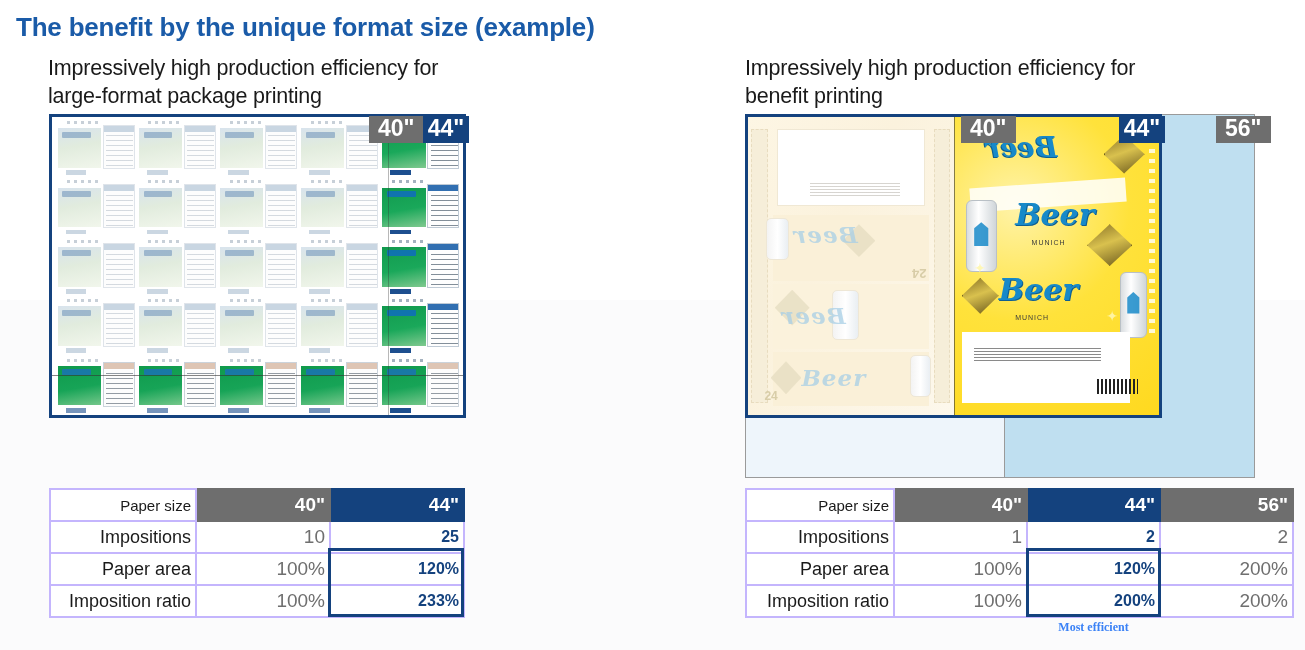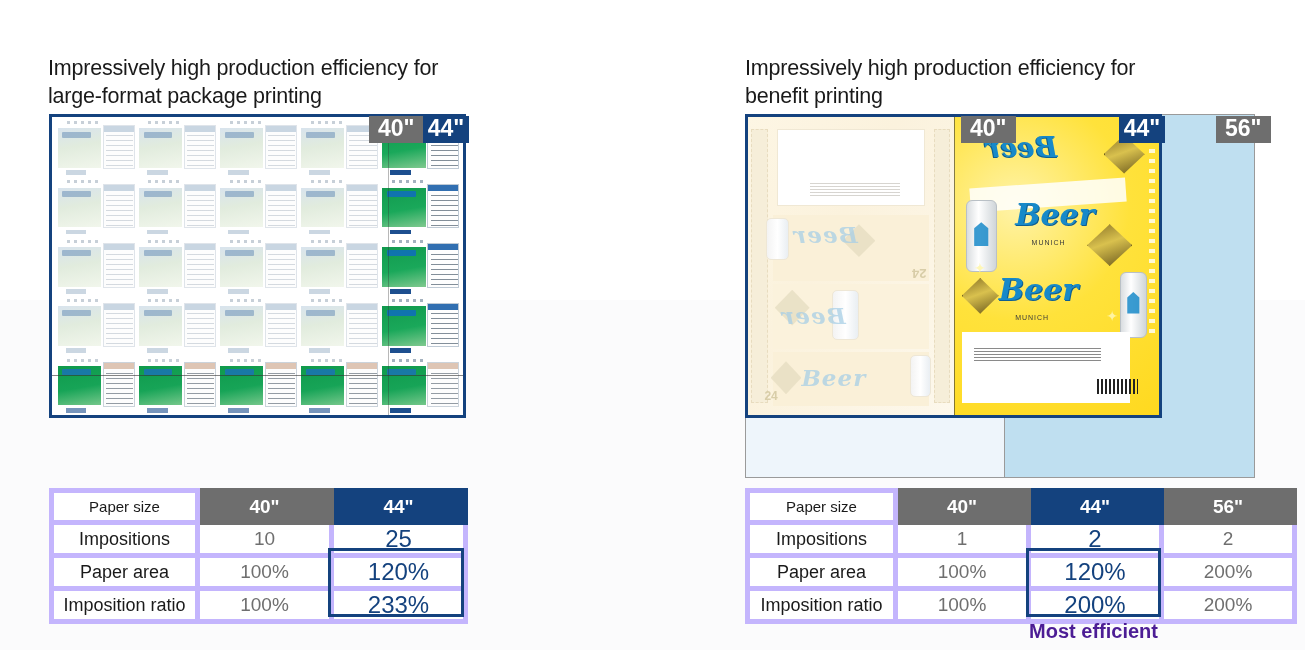--- a/index.html
+++ b/index.html
@@ -350,22 +350,22 @@
   .flag.blue { background: #14427e; }
 
   
   table.ptable {
     position: absolute;
     border-collapse: collapse;
     table-layout: fixed;
     font-size: 17px;
   }
   table.ptable td {
-    border: 5px solid #c4b5fd;
-    text-align: center;
+    border: 2px solid #c4b5fd;
+    text-align: right;
     height: 32px;
     padding: 0 4px;
     color: #555555;
     background: #ffffff;
     white-space: nowrap;
   }
   table.ptable td.rowhead {
     color: #1a1a1a;
     font-size: 18px;
   }
@@ -383,45 +383,47 @@
   table.ptable td.hdr-blue {
     background: #14427e;
     color: #ffffff;
     font-weight: bold;
     font-size: 19px;
     border-color: #14427e;
   }
   table.ptable td.valnum { font-size: 19px; color:#6f6f6f; }
   table.ptable td.hl {
     color: #14427e;
-    font-weight: normal;
-    font-size: 24px;
+    font-weight: bold;
+    font-size: 16px;
   }
   
   .hl-box {
     position: absolute;
     border: 3px solid #14427e;
     pointer-events: none;
     z-index: 10;
   }
   .most-efficient {
     position: absolute;
-    font-size: 20px;
+    font-size: 12px;
     font-weight: bold;
-    color: #4c1d95;
+    color: #3b82f6;
     white-space: nowrap;
+    font-family: Liberation Serif, serif;
   }
 </style>
 </head>
 <body>
 
 <div id="page">
 
   <div class="bg-tint"></div>
 
+  <div class="page-title">The benefit by the unique format size (example)</div>
 
   <div class="subtitle left">
     <div>Impressively high production efficiency for</div>
     <div>large-format package printing</div>
   </div>
 
   <div class="subtitle right">
     <div>Impressively high production efficiency for</div>
     <div>benefit printing</div>
   </div>

